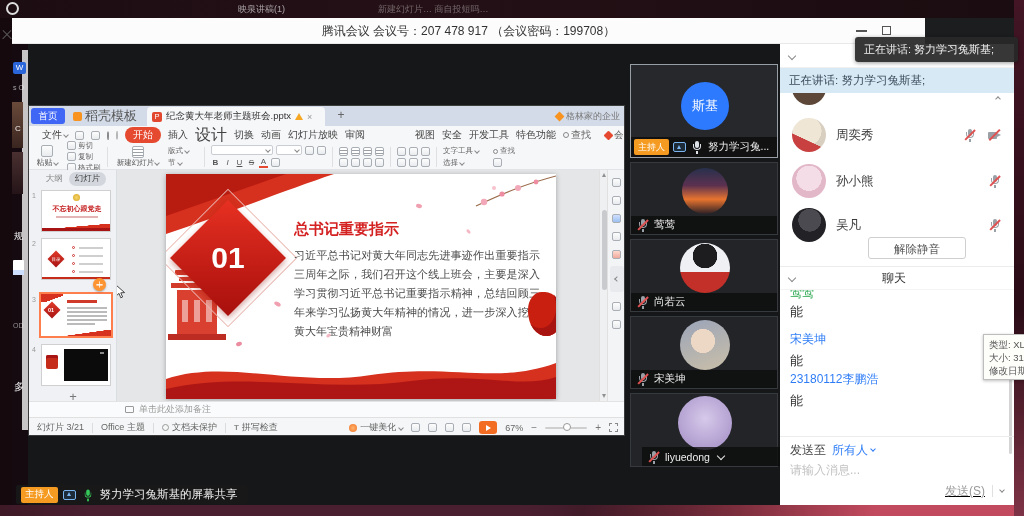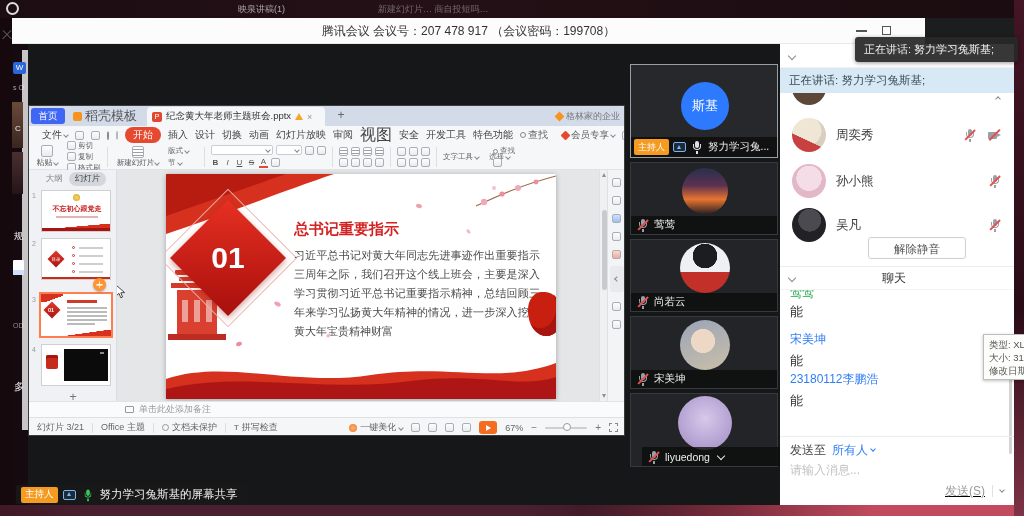--- a/index.html
+++ b/index.html
@@ -119,26 +119,26 @@
           <span class="flex" style="gap:2px;">
               <span class="nw" style="font-size:10px;color:#444;">文件</span>
               <span class="chv sm"></span>
             </span>
           <span class="tic sm"></span>
           <span class="tic sm"></span>
           <span style="width:9px;height:9px;border:1.4px solid #888;border-radius:50%;border-top-color:transparent;"></span>
           <span style="width:9px;height:9px;border:1.4px solid #b5b5b5;border-radius:50%;border-bottom-color:transparent;"></span>
           <span style="background:#e5492f;color:#fff;font-size:10px;padding:1px 8px;border-radius:9px;white-space:nowrap;">开始</span>
           <span style="font-size:10px;color:#444;white-space:nowrap;">插入</span>
-          <span style="font-size:10px;color:#444;white-space:nowrap;">设计</span>
+          <span style="font-size:16px;color:#444;white-space:nowrap;">设计</span>
           <span style="font-size:10px;color:#444;white-space:nowrap;">切换</span>
           <span style="font-size:10px;color:#444;white-space:nowrap;">动画</span>
           <span style="font-size:10px;color:#444;white-space:nowrap;">幻灯片放映</span>
           <span style="font-size:10px;color:#444;white-space:nowrap;">审阅</span>
-          <span style="font-size:16px;color:#444;white-space:nowrap;">视图</span>
+          <span style="font-size:10px;color:#444;white-space:nowrap;margin-left:43px;">视图</span>
           <span style="font-size:10px;color:#444;white-space:nowrap;">安全</span>
           <span style="font-size:10px;color:#444;white-space:nowrap;text-align:right;">开发工具</span>
           <span style="font-size:10px;color:#444;white-space:nowrap;">特色功能</span>
           <span class="flex" style="gap:2px;">
               <span style="width:6px;height:6px;border:1.3px solid #888;border-radius:50%;position:relative;"></span>
               <span class="nw" style="font-size:10px;color:#666;">查找</span>
             </span>
           <span style="flex:1;"></span>
           <span class="flex" style="gap:2px;">
               <span style="width:7px;height:7px;background:#e5492f;transform:rotate(45deg);border-radius:1px;"></span>
@@ -237,21 +237,21 @@
                 <span class="tic sm"></span>
                 <span class="tic sm"></span>
               </span>
             <span class="flex" style="gap:3px;">
                 <span class="tic sm"></span>
                 <span class="tic sm"></span>
                 <span class="tic sm"></span>
               </span>
           </span>
           <span style="width:1px;height:20px;background:#e0e0e0;"></span>
-          <span style="display:flex;flex-direction:row;gap:10px;width:44px;">
+          <span style="display:flex;flex-direction:column;gap:2px;width:44px;">
             <span class="flex" style="gap:2px;">
                 <span class="nw" style="font-size:7.5px;color:#666;">文字工具</span>
                 <span class="chv sm"></span>
               </span>
             <span class="flex" style="gap:2px;">
                 <span class="nw" style="font-size:7.5px;color:#666;">选择</span>
                 <span class="chv sm"></span>
               </span>
           </span>
           <span style="display:flex;flex-direction:column;gap:2px;width:34px;">

